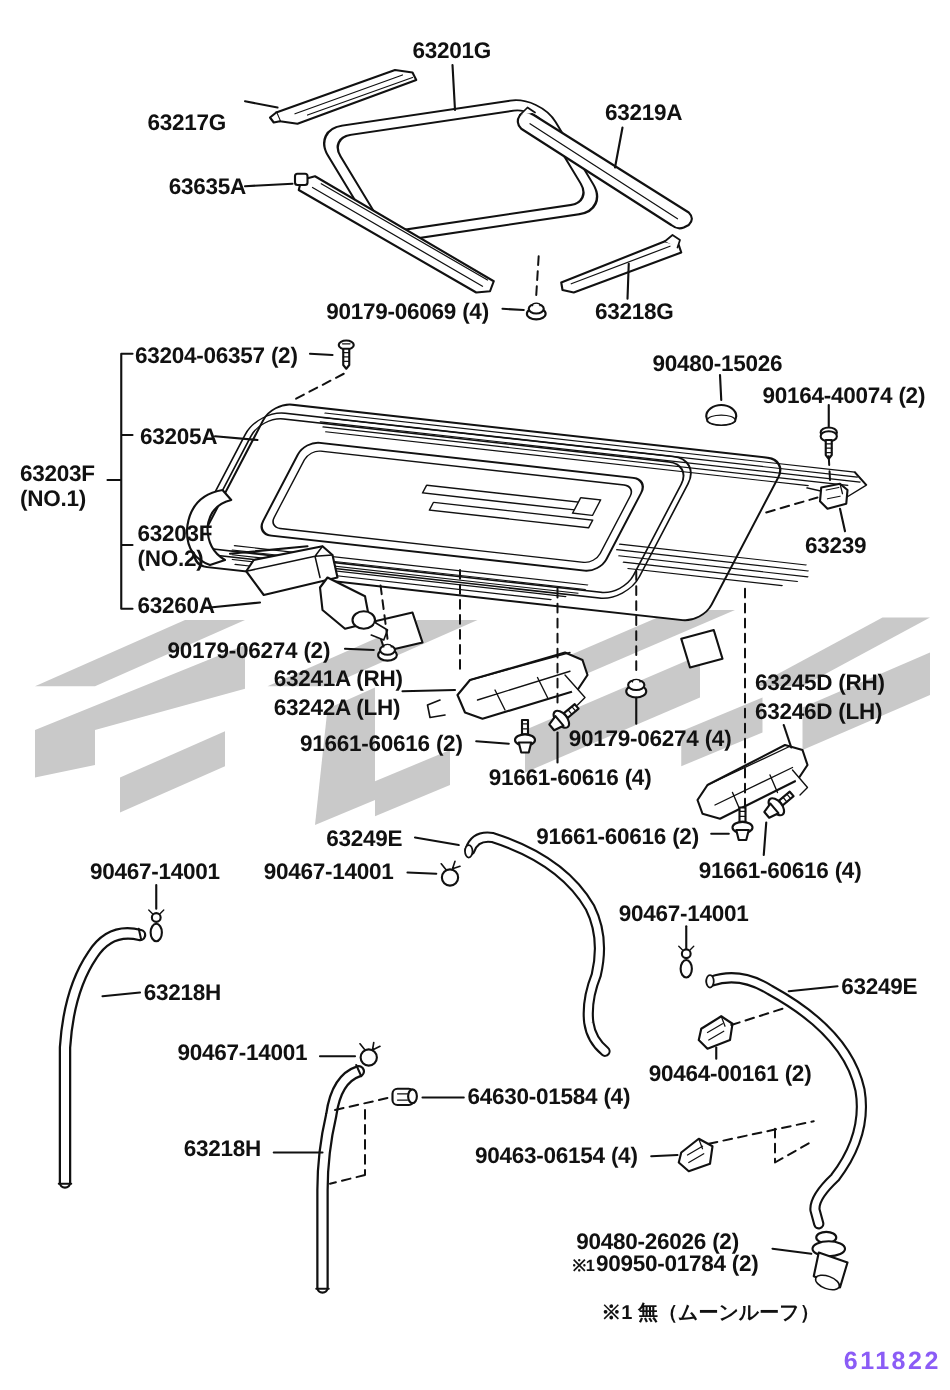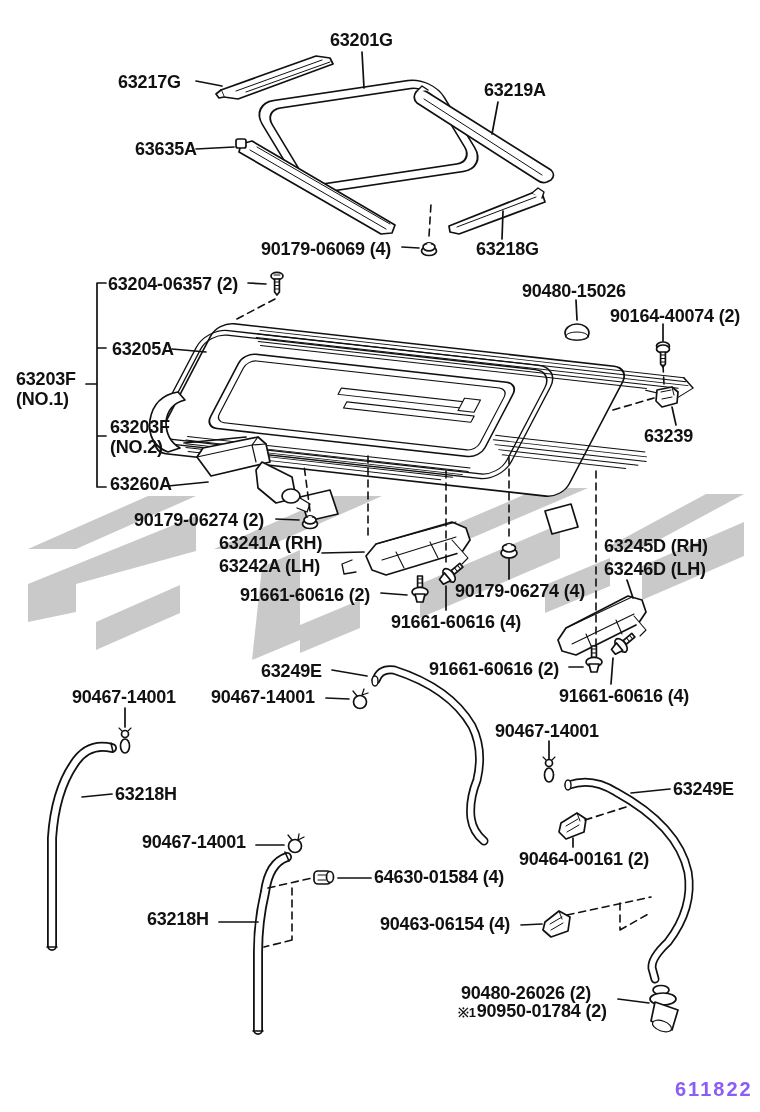--- a/index.html
+++ b/index.html
@@ -286,21 +286,21 @@
     <path d="M596,471 L596,648"></path>
     <path d="M567,915 L651,897"></path>
     <path d="M620,903 L620,930 M620,930 L650,913"></path>
     <path d="M268,888 L312,878"></path>
     <path d="M292,888 L292,940 M292,940 L264,947"></path>
     <path d="M585,820 L626,807"></path>
   </g>
 </svg>
 
 <div class="lbl" style="left:330px;top:30px">63201G</div>
-<div class="lbl" style="left:118px;top:72px">63217G</div>
+<div class="lbl" style="left:118px;top:88px">63217G</div>
 <div class="lbl" style="left:484px;top:80px">63219A</div>
 <div class="lbl" style="left:135px;top:139px">63635A</div>
 <div class="lbl" style="left:261px;top:239px">90179-06069 (4)</div>
 <div class="lbl" style="left:476px;top:239px">63218G</div>
 <div class="lbl" style="left:108px;top:274px">63204-06357 (2)</div>
 <div class="lbl" style="left:522px;top:281px">90480-15026</div>
 <div class="lbl" style="left:610px;top:306px">90164-40074 (2)</div>
 <div class="lbl" style="left:112px;top:339px">63205A</div>
 <div class="lbl" style="left:16px;top:369px">
   <span>63203F</span><br>
@@ -331,15 +331,16 @@
 <div class="lbl" style="left:519px;top:849px">90464-00161 (2)</div>
 <div class="lbl" style="left:374px;top:867px">64630-01584 (4)</div>
 <div class="lbl" style="left:147px;top:909px">63218H</div>
 <div class="lbl" style="left:380px;top:914px">90463-06154 (4)</div>
 <div class="lbl" style="left:461px;top:983px">90480-26026 (2)</div>
 <div class="lbl" style="left:458px;top:1001px">
   <span class="mk">※1</span><span>90950-01784 (2)</span>
 </div>
 <div class="lbl" style="left:644px;top:426px">63239</div>
 
+<div class="foot" style="left:481px;top:1040px">※1 無（ムーンルーフ）</div>
 <div class="fig" style="left:675px;top:1078px">611822</div>
 
 </div>
 
 </body></html>

